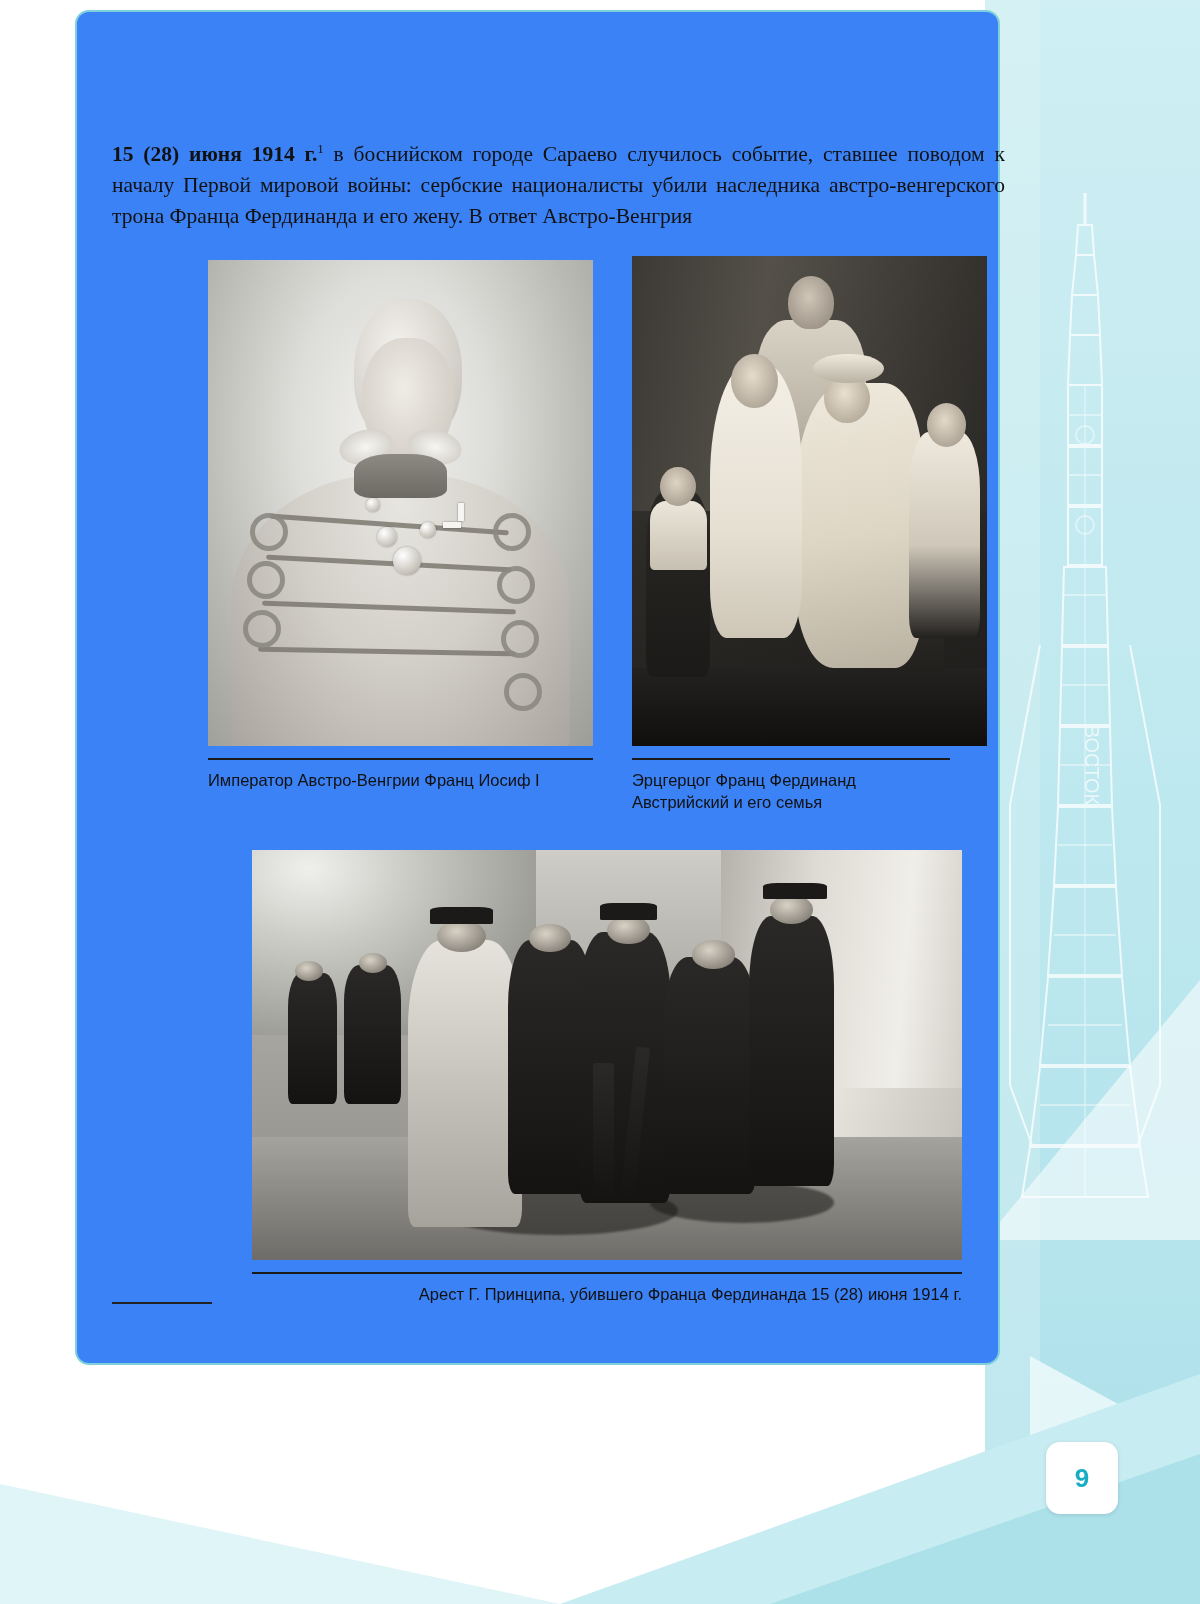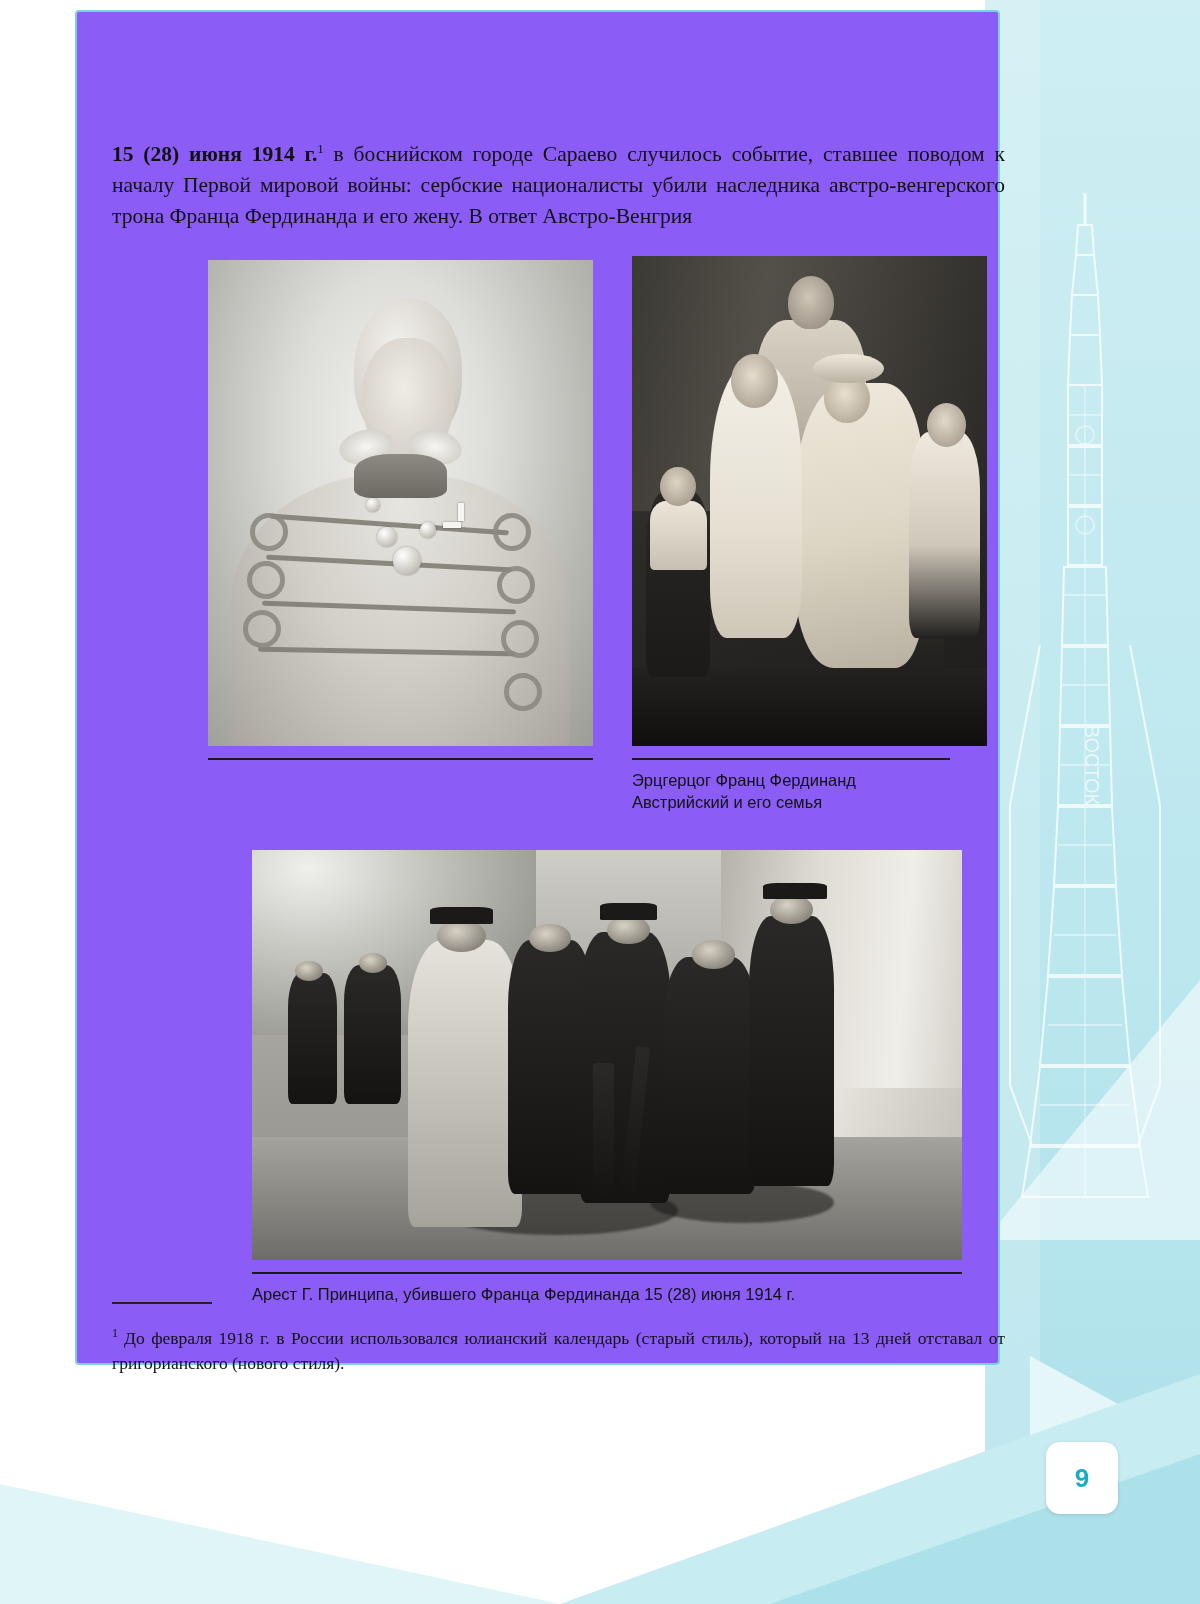--- a/index.html
+++ b/index.html
@@ -93,23 +93,23 @@
     opacity: .75;
   }
 
   
   .page-card {
     position: absolute;
     left: 75px;
     top: 10px;
     width: 925px;
     height: 1355px;
-    background: #8b5cf6;
+    background: #3b82f6;
     border: 2px solid #7fd0dd;
-    border-radius: 4px;
+    border-radius: 14px;
     box-sizing: border-box;
   }
 
   .content {
     position: absolute;
     left: 18px;
     top: 0;
     width: 895px;
     height: 100%;
   }
@@ -157,21 +157,21 @@
     line-height: 22px;
     color: #111;
   }
 
   .fig-franz-josef { left: 73px; top: 232px; width: 385px; }
   .fig-franz-josef .photo { width: 385px; height: 486px; }
 
   .fig-ferdinand { left: 497px; top: 228px; width: 318px; }
   .fig-ferdinand .photo { width: 355px; height: 490px; }
 
-  .fig-arrest { left: 117px; top: 822px; width: 710px; }
+  .fig-arrest { left: 117px; top: 822px; width: 710px; text-align: right; }
   .fig-arrest .photo { width: 710px; height: 410px; }
 
   
   .footnote {
     position: absolute;
     left: 17px;
     top: 1290px;
     width: 893px;
   }
   .footnote-rule {
@@ -480,20 +480,21 @@
         <div class="knot" style="left:76%;top:74%;"></div>
         <div class="knot" style="left:77%;top:85%;"></div>
         <div class="medal" style="left:44%;top:55%;width:20px;height:20px;"></div>
         <div class="medal" style="left:48%;top:59%;width:28px;height:28px;"></div>
         <div class="medal" style="left:55%;top:54%;width:16px;height:16px;"></div>
         <div class="medal" style="left:41%;top:49%;width:14px;height:14px;"></div>
         <div class="cross" style="left:61%;top:54%;width:18px;height:6px;"></div>
         <div class="cross" style="left:65%;top:50%;width:6px;height:18px;"></div>
       </div>
       <div class="cap-rule"></div>
+      <figcaption class="cap">Император Австро-Венгрии Франц Иосиф I</figcaption>
     </figure>
 
     <figure class="fig fig-ferdinand">
       <div class="photo">
         <div class="ph-bg ff-bg"></div>
         <div class="ff-drape"></div>
         <div class="ff-floor"></div>
         <div class="ff-man-body"></div>
         <div class="ff-man-head"></div>
         <div class="ff-chair"></div>
@@ -548,19 +549,18 @@
 
         <div class="fig-person" style="left:48%;top:52%;width:3%;height:34%;border-radius:3px;"></div>
         <div class="fig-person" style="left:53%;top:48%;width:2%;height:38%;border-radius:3px;transform:rotate(6deg);"></div>
       </div>
       <div class="cap-rule"></div>
       <figcaption class="cap">Арест Г. Принципа, убившего Франца Фердинанда 15 (28) июня 1914 г.</figcaption>
     </figure>
 
     <div class="footnote">
       <div class="footnote-rule"></div>
-      <p class="footnote-text"><sup>1</sup><span>До февраля 1918 г. в России использовался юлианский календарь (старый стиль), который на 13 дней отставал от григорианского (нового стиля).</span></p>
     </div>
 
   </div>
 </div>
 
 <div class="page-num">9</div>
 
 </body></html>

